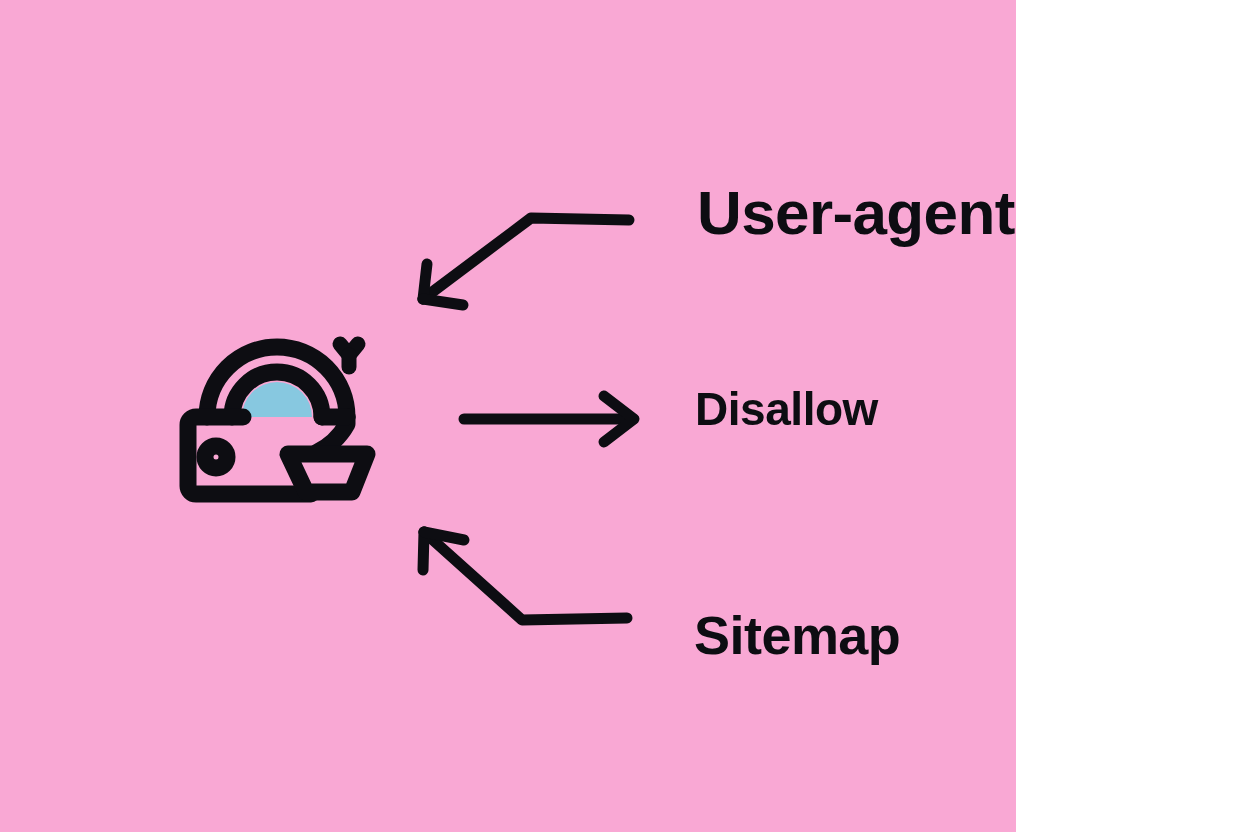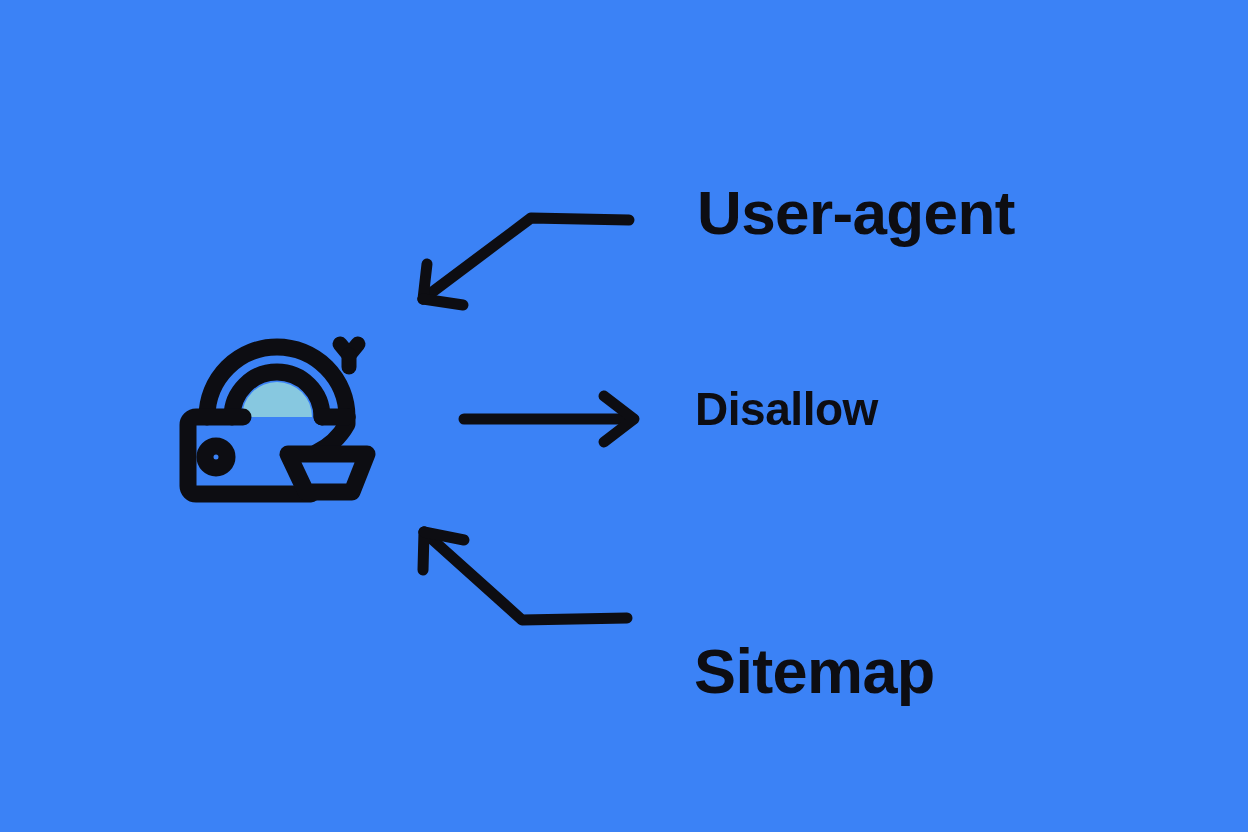--- a/index.html
+++ b/index.html
@@ -7,23 +7,23 @@
     padding: 0;
   }
   body {
     width: 1248px;
     height: 832px;
     overflow: hidden;
     font-family: "Liberation Sans", sans-serif;
   }
   #canvas {
     position: relative;
-    width: 1248px;
+    width: 1016px;
     height: 832px;
-    background: #3b82f6;
+    background: #f9a8d4;
   }
   .layer {
     position: absolute;
     top: 0;
     left: 0;
     width: 1248px;
     height: 832px;
   }
   .label {
     position: absolute;
@@ -40,22 +40,21 @@
     font-size: 62px;
   }
   #label-disallow {
     left: 695px;
     top: 386px;
     font-size: 46px;
   }
   #label-sitemap {
     left: 694px;
     top: 608px;
-    font-size: 63px;
-    margin-top: 32px;
+    font-size: 54px;
   }
 </style>
 </head>
 <body>
 
 <div id="canvas">
 
   <svg class="layer" viewBox="0 0 1248 832" xmlns="http://www.w3.org/2000/svg">
     <g fill="none" stroke="#0d0d12" stroke-width="17" stroke-linecap="round" stroke-linejoin="round">
 

